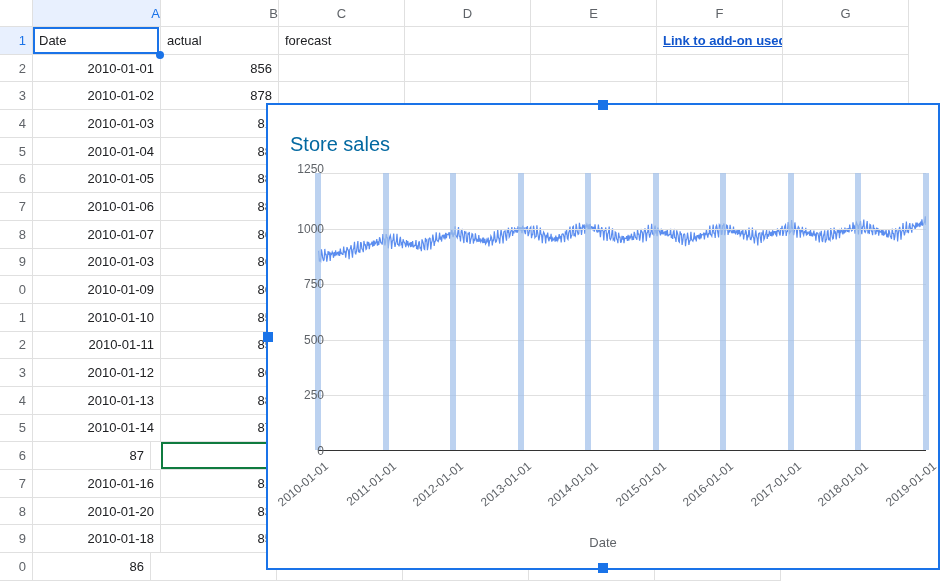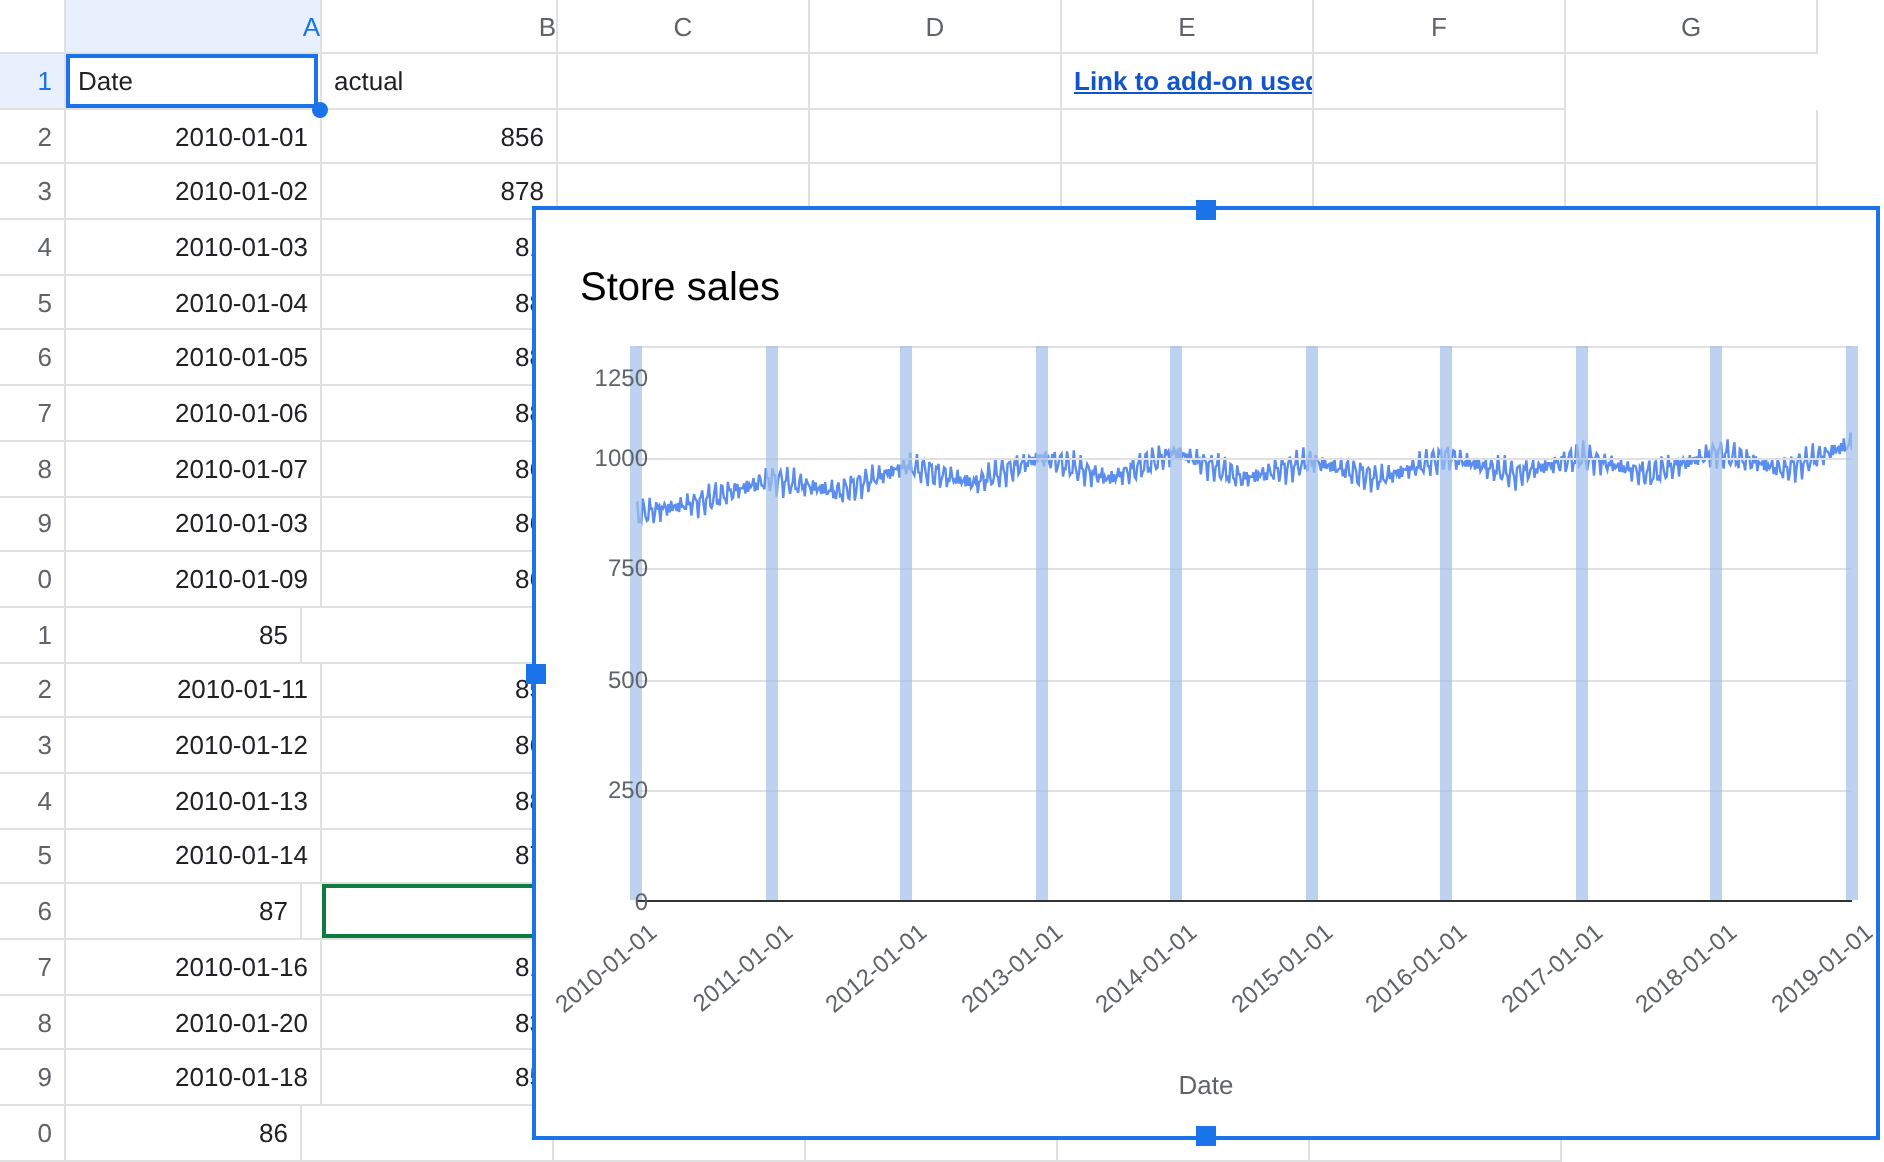--- a/index.html
+++ b/index.html
@@ -108,21 +108,21 @@
     background: #1a73e8;
     transform: translate(-50%, -50%);
   }
   .sel-handle.tc { left: 50%; top: 0; }
   .sel-handle.lc { left: 0; top: 50%; }
   .sel-handle.bc { left: 50%; top: 100%; }
   .chart-title {
     position: absolute;
     left: 22px; top: 28px;
     font-size: 20px;
-    color: #000000;
+    color: #0369a1;
   }
   .plot {
     position: absolute;
     left: 50px; top: 68px;
     width: 608px; height: 278px;
     border-bottom: 1px solid #333;
   }
   .gridline {
     position: absolute;
     left: 0; width: 100%;
@@ -176,20 +176,21 @@
     <div class="colhdr colD">D</div>
     <div class="colhdr colE">E</div>
     <div class="colhdr colF">F</div>
     <div class="colhdr colG">G</div>
   </div>
 
   <div class="row hdr-left">
     <div class="rowhdr" style="background:#e8f0fe;color:#1a73e8">1</div>
     <div class="cell colA" style="justify-content:flex-start">Date</div>
     <div class="cell colB" style="justify-content:flex-start">actual</div>
+    <div class="cell colC">forecast</div>
     <div class="cell colD"></div>
     <div class="cell colE"></div>
     <div class="cell colF">
         <span class="link">Link to add-on used</span>
       </div>
     <div class="cell colG"></div>
   </div>
 
   <div id="data-rows">
       <div class="row">
@@ -277,20 +278,21 @@
         <div class="cell colA">2010-01-09</div>
         <div class="cell colB">86</div>
         <div class="cell colC"></div>
         <div class="cell colD"></div>
         <div class="cell colE"></div>
         <div class="cell colF"></div>
         <div class="cell colG"></div>
       </div>
       <div class="row">
         <div class="rowhdr">1</div>
+        <div class="cell colA">2010-01-10</div>
         <div class="cell colB">85</div>
         <div class="cell colC"></div>
         <div class="cell colD"></div>
         <div class="cell colE"></div>
         <div class="cell colF"></div>
         <div class="cell colG"></div>
       </div>
       <div class="row">
         <div class="rowhdr">2</div>
         <div class="cell colA">2010-01-11</div>
@@ -425,21 +427,21 @@
       <div class="vband" style="left: 537.444px;"></div>
       <div class="vband" style="left: 605px;"></div>
     </div>
 
   <div class="xlabel">Date</div>
 <div class="ytick" style="top: 346px;">0</div>
     <div class="ytick" style="top: 290.4px;">250</div>
     <div class="ytick" style="top: 234.8px;">500</div>
     <div class="ytick" style="top: 179.2px;">750</div>
     <div class="ytick" style="top: 123.6px; text-align: center;">1000</div>
-    <div class="ytick" style="top: 84px; text-align: right;">1250</div>
+    <div class="ytick" style="top: 64px; text-align: right;">1250</div>
     <div class="xtick" style="left: 54px; top: 354px;">2010-01-01</div>
     <div class="xtick" style="left: 121.556px; top: 354px;">2011-01-01</div>
     <div class="xtick" style="left: 189.111px; top: 354px;">2012-01-01</div>
     <div class="xtick" style="left: 256.667px; top: 354px;">2013-01-01</div>
     <div class="xtick" style="left: 324.222px; top: 354px;">2014-01-01</div>
     <div class="xtick" style="left: 391.778px; top: 354px;">2015-01-01</div>
     <div class="xtick" style="left: 459.333px; top: 354px;">2016-01-01</div>
     <div class="xtick" style="left: 526.889px; top: 354px;">2017-01-01</div>
     <div class="xtick" style="left: 594.444px; top: 354px;">2018-01-01</div>
     <div class="xtick" style="left: 662px; top: 354px;">2019-01-01</div>

